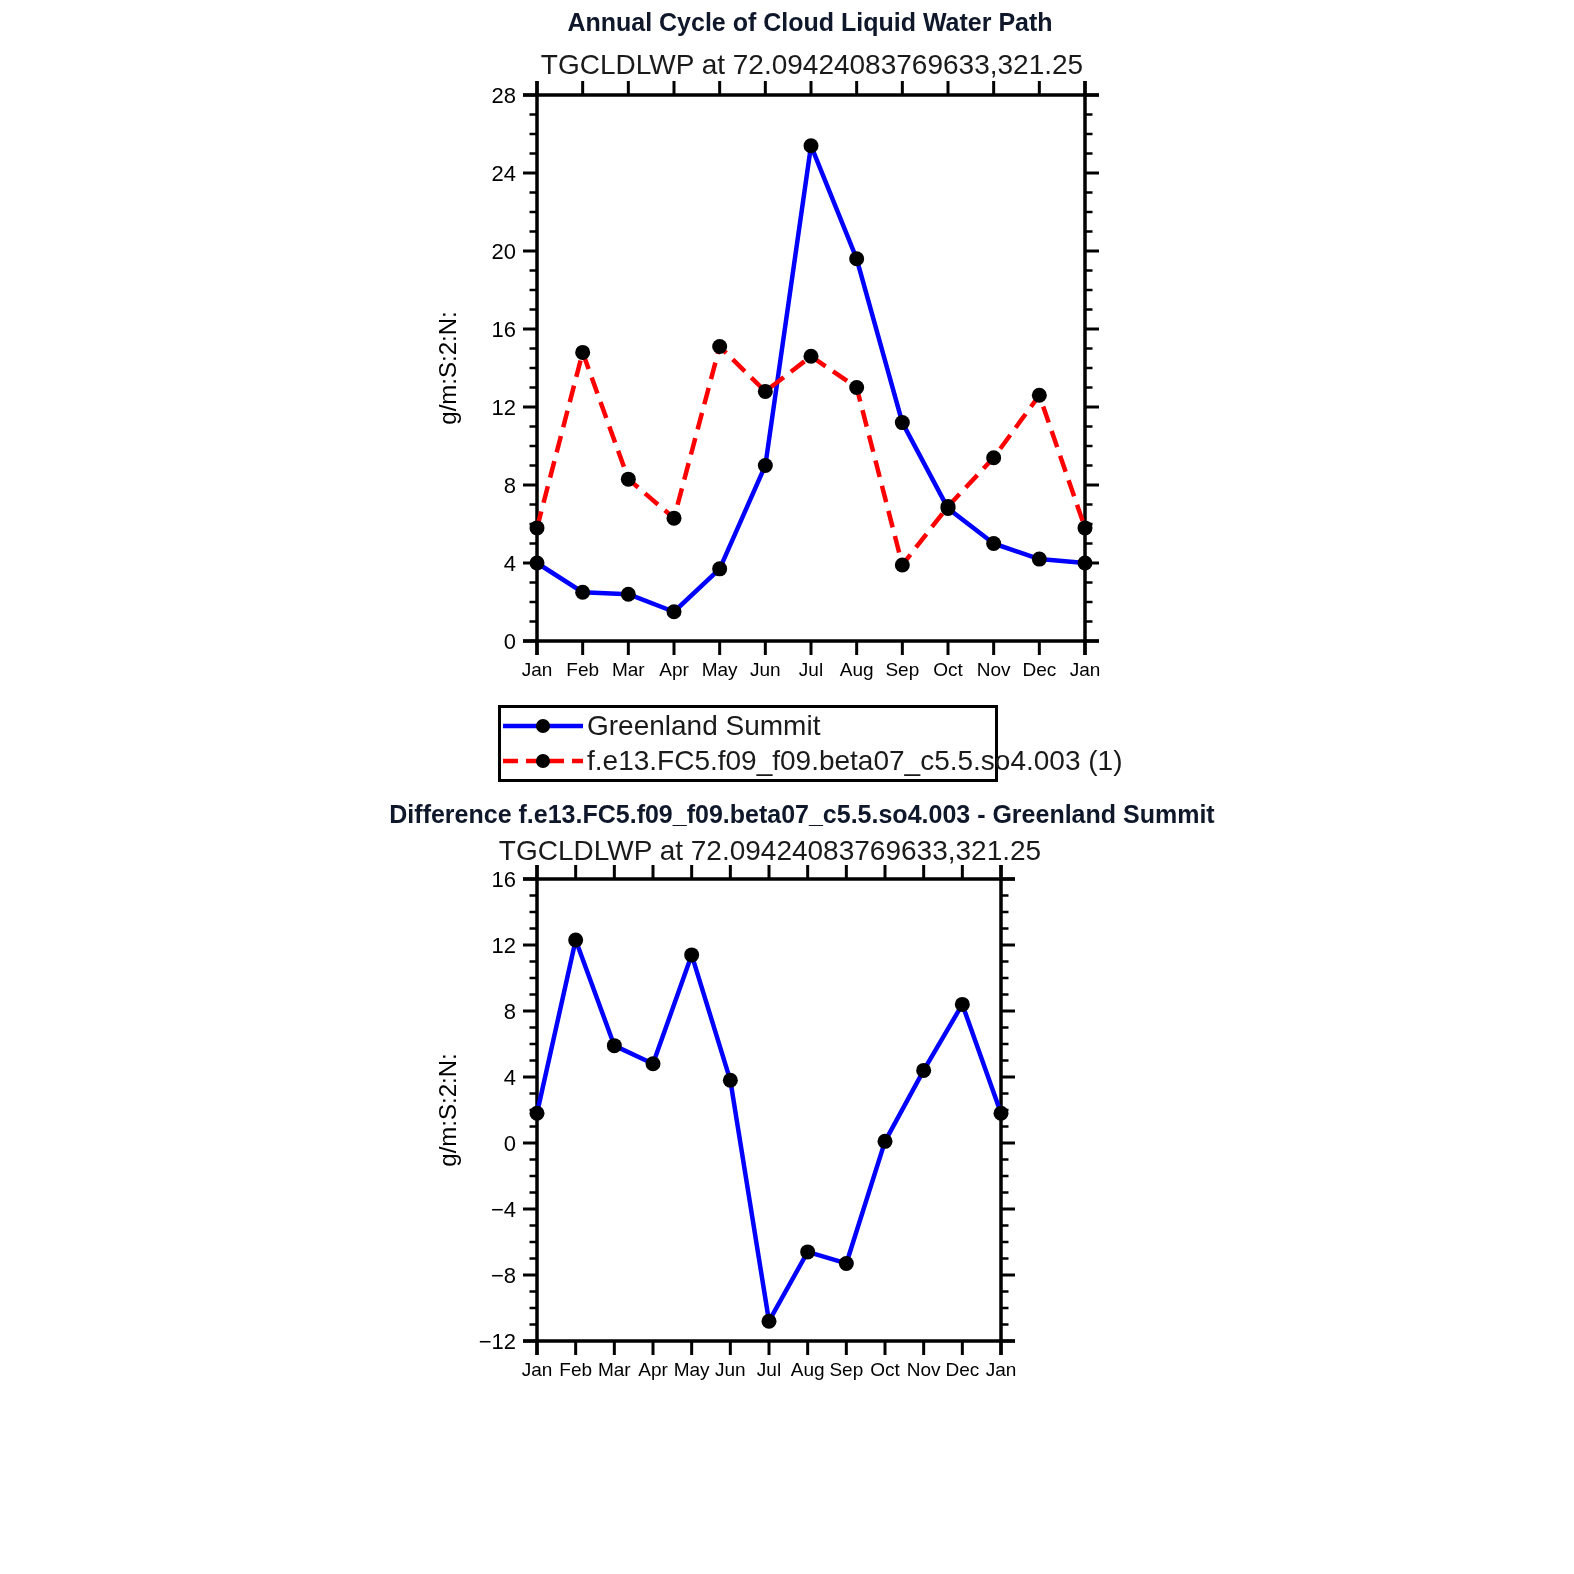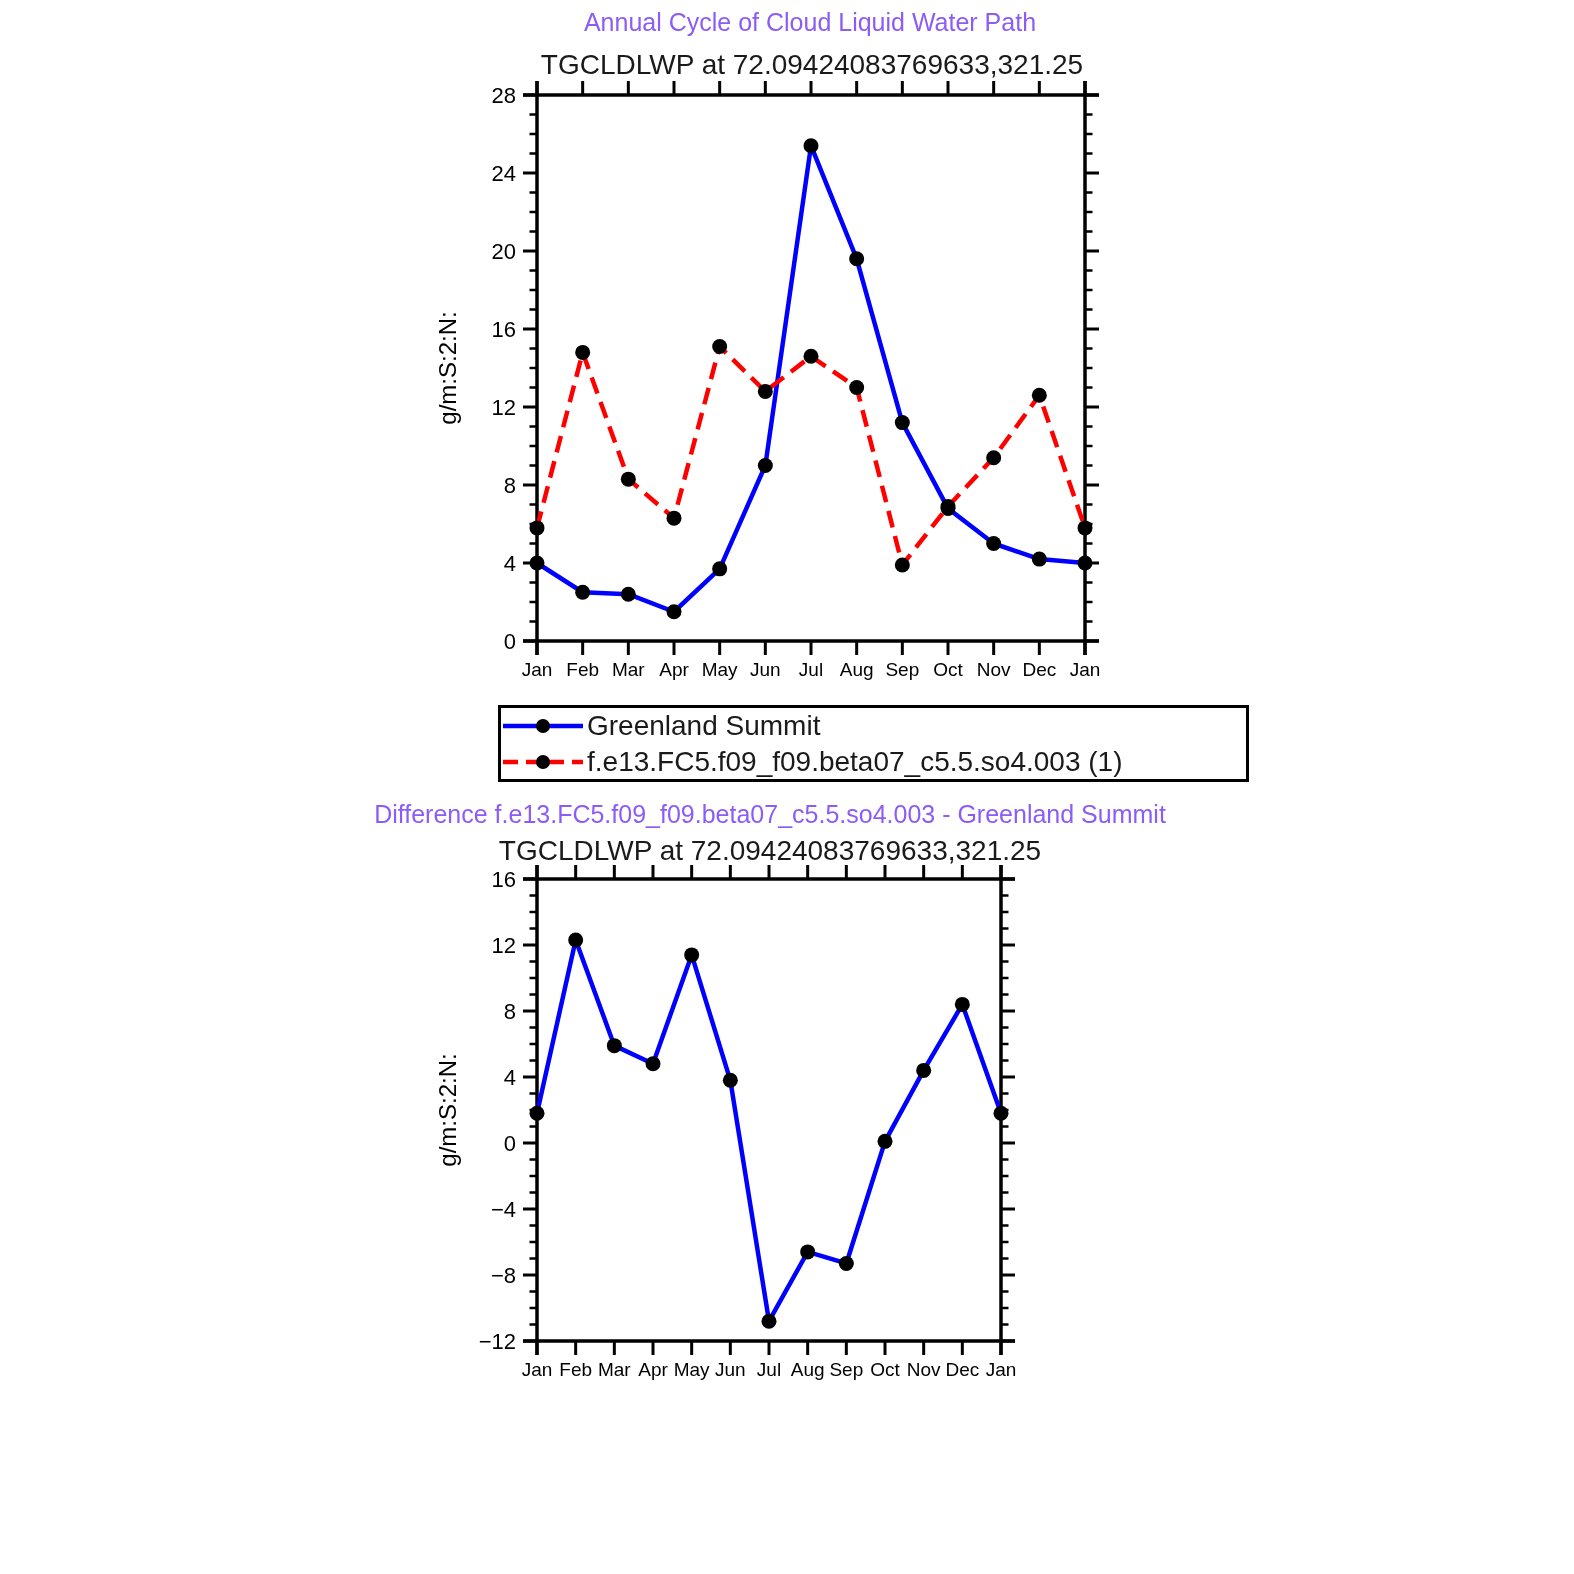--- a/index.html
+++ b/index.html
@@ -12,23 +12,23 @@
     width: 1574px;
     height: 1574px;
     background: #ffffff;
     overflow: hidden;
     font-family: "Liberation Sans", sans-serif;
   }
   .chart-title {
     position: absolute;
     transform: translateX(-50%);
     white-space: nowrap;
-    font-weight: normal;
+    font-weight: bold;
     font-size: 25px;
-    color: #8b5cf6;
+    color: #0f172a;
     line-height: 1.1;
   }
   .chart-subtitle {
     position: absolute;
     transform: translateX(-50%);
     white-space: nowrap;
     font-weight: normal;
     font-size: 28px;
     color: #1a1a1a;
     line-height: 1.1;
@@ -39,27 +39,27 @@
     top: 0;
   }
   #canvas text {
     font-family: "Liberation Sans", sans-serif;
     fill: #000000;
   }
   .legend {
     position: absolute;
     left: 498px;
     top: 705px;
-    width: 751px;
+    width: 500px;
     height: 77px;
     border: 3px solid #000000;
     box-sizing: border-box;
     display: flex;
     flex-direction: column;
-    justify-content: space-between;
+    justify-content: flex-start;
     background: #ffffff;
   }
   .legend-row {
     display: flex;
     align-items: center;
     height: 35px;
   }
   .legend-label {
     font-size: 28px;
     color: #1a1a1a;
@@ -73,21 +73,21 @@
 </style>
 </head>
 <body>
 
 <div class="page">
 
   <div class="chart-title" style="left:810px; top:9px;">Annual Cycle of Cloud Liquid Water Path</div>
 
   <div class="chart-subtitle" style="left:812px; top:50px;">TGCLDLWP at 72.09424083769633,321.25</div>
 
-  <div class="chart-title" style="left:770px; top:801px;">Difference f.e13.FC5.f09_f09.beta07_c5.5.so4.003 - Greenland Summit</div>
+  <div class="chart-title" style="left:802px; top:801px;">Difference f.e13.FC5.f09_f09.beta07_c5.5.so4.003 - Greenland Summit</div>
 
   <div class="chart-subtitle" style="left:770px; top:836px;">TGCLDLWP at 72.09424083769633,321.25</div>
 
   <svg id="canvas" width="1574" height="1574" viewBox="0 0 1574 1574">
       <g>
         <line x1="523" y1="95" x2="1099" y2="95" stroke="#000000" stroke-width="3.5"></line>
         <line x1="523" y1="641" x2="1099" y2="641" stroke="#000000" stroke-width="3.5"></line>
         <line x1="537" y1="81" x2="537" y2="655" stroke="#000000" stroke-width="3.5"></line>
         <line x1="1085" y1="81" x2="1085" y2="655" stroke="#000000" stroke-width="3.5"></line>
         <line x1="537" y1="641" x2="537" y2="655" stroke="#000000" stroke-width="3"></line>

